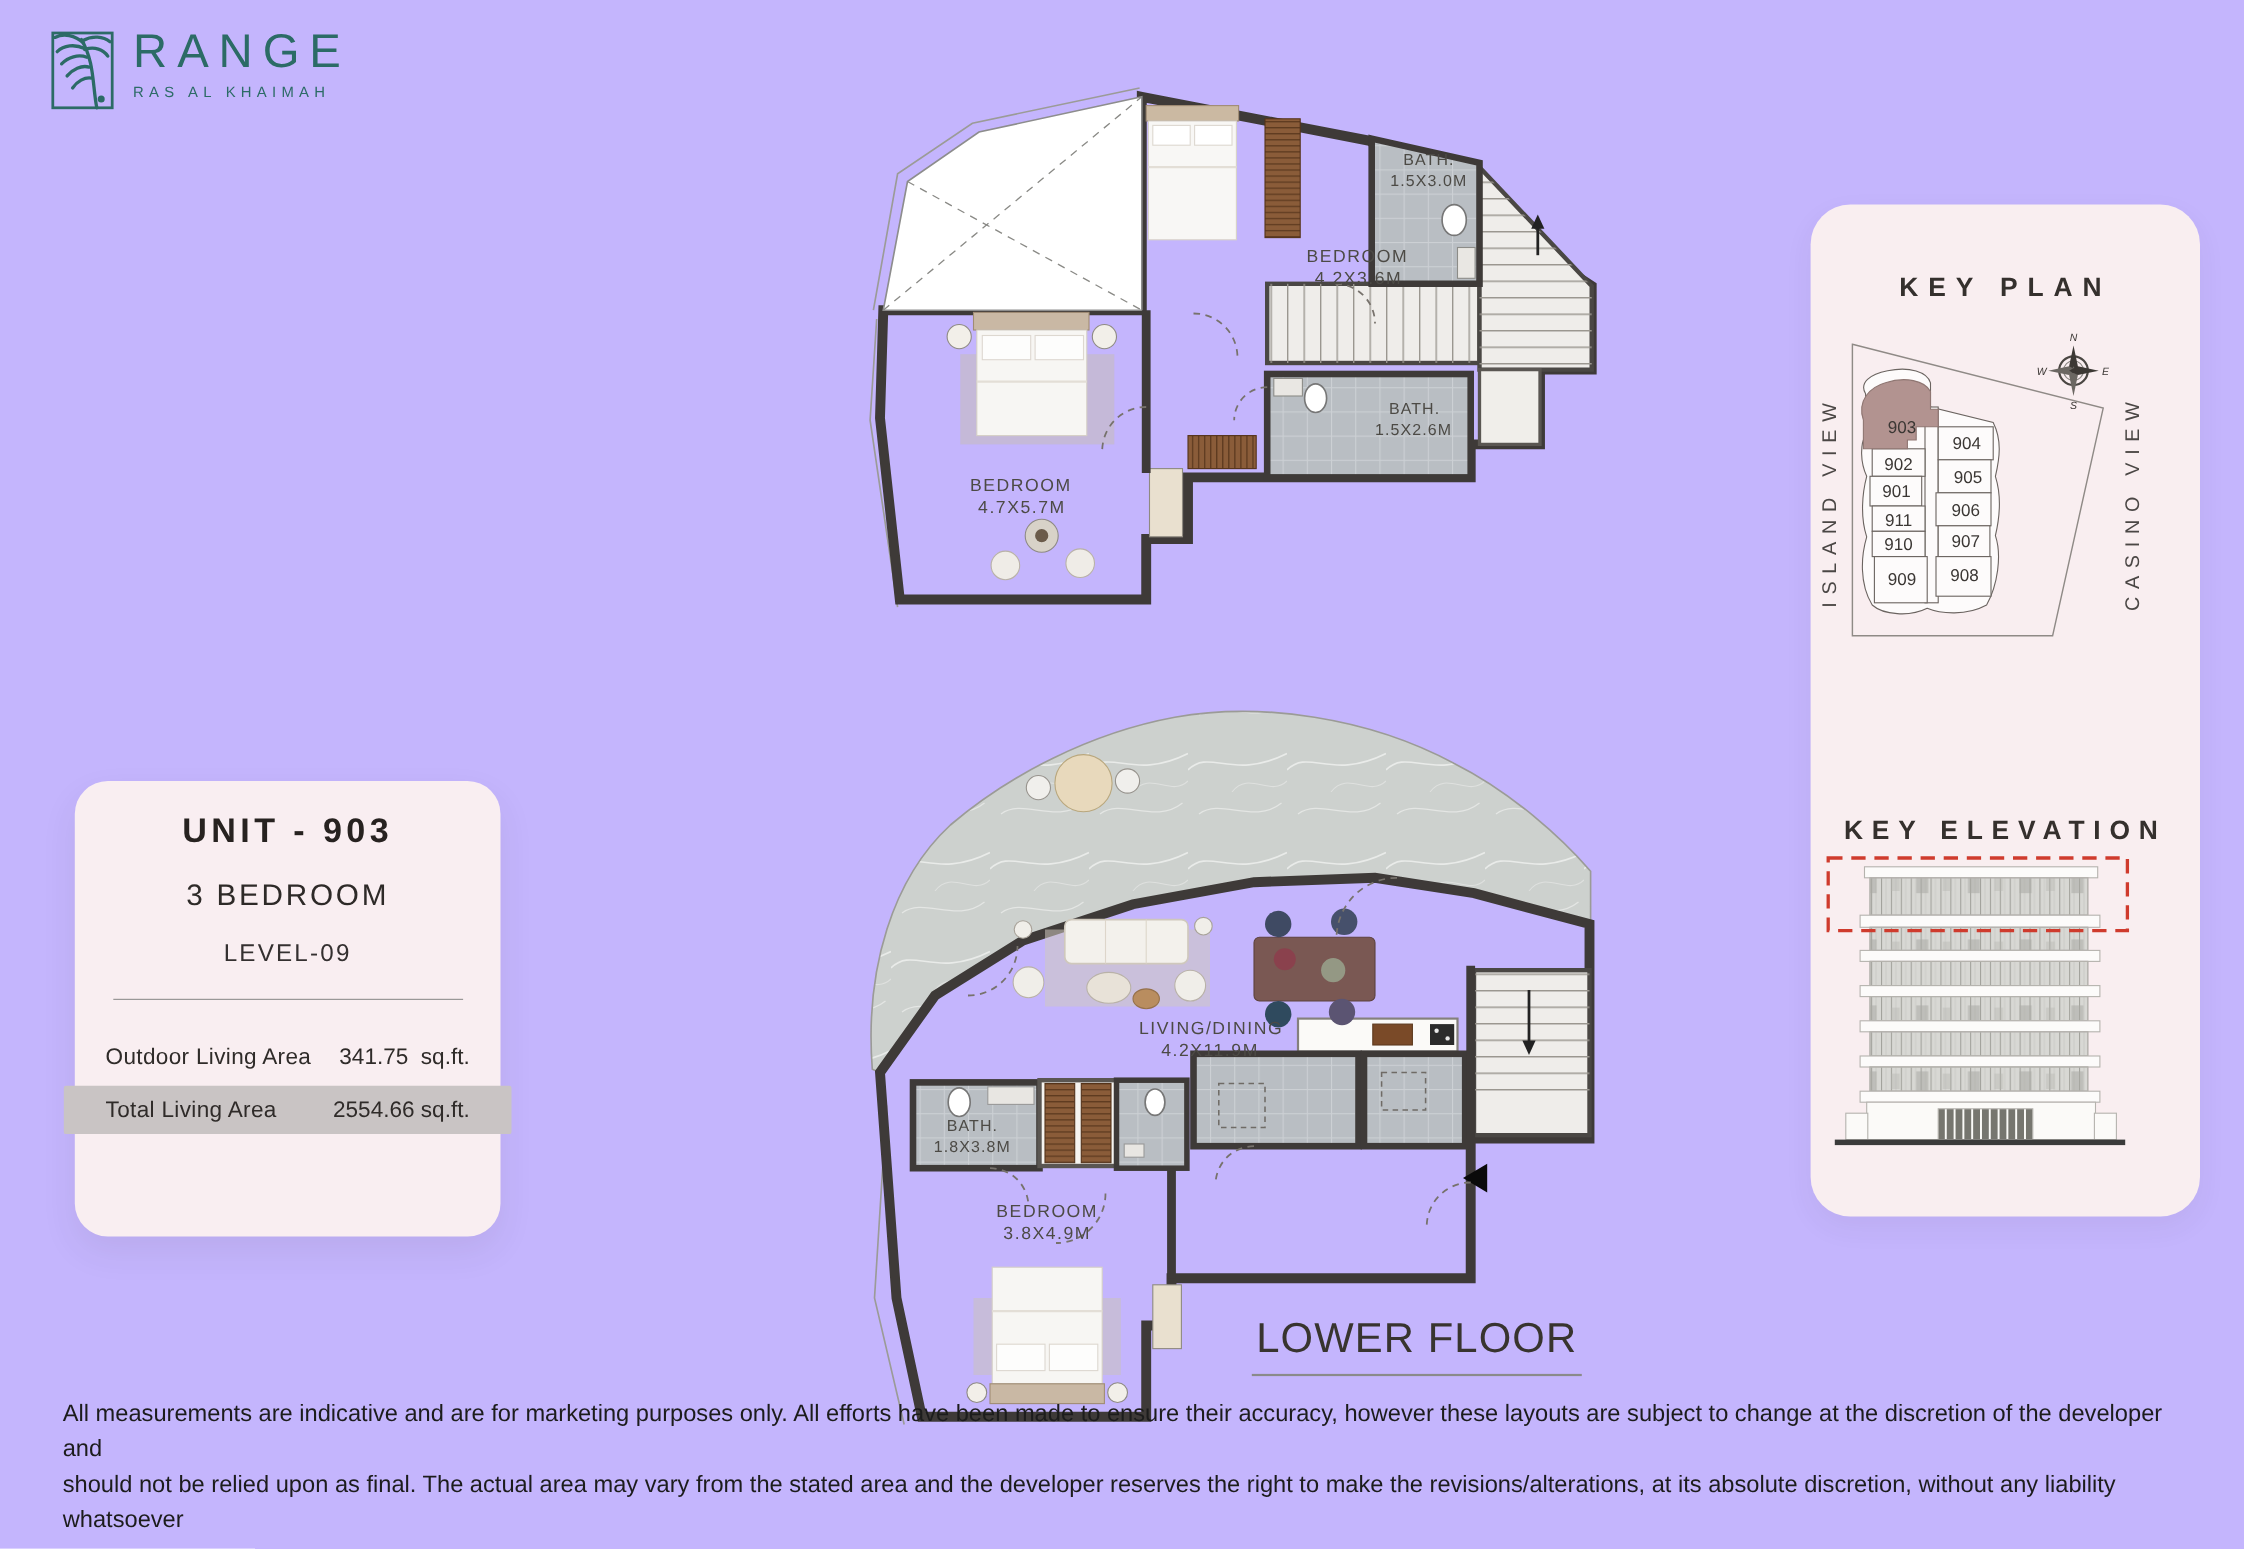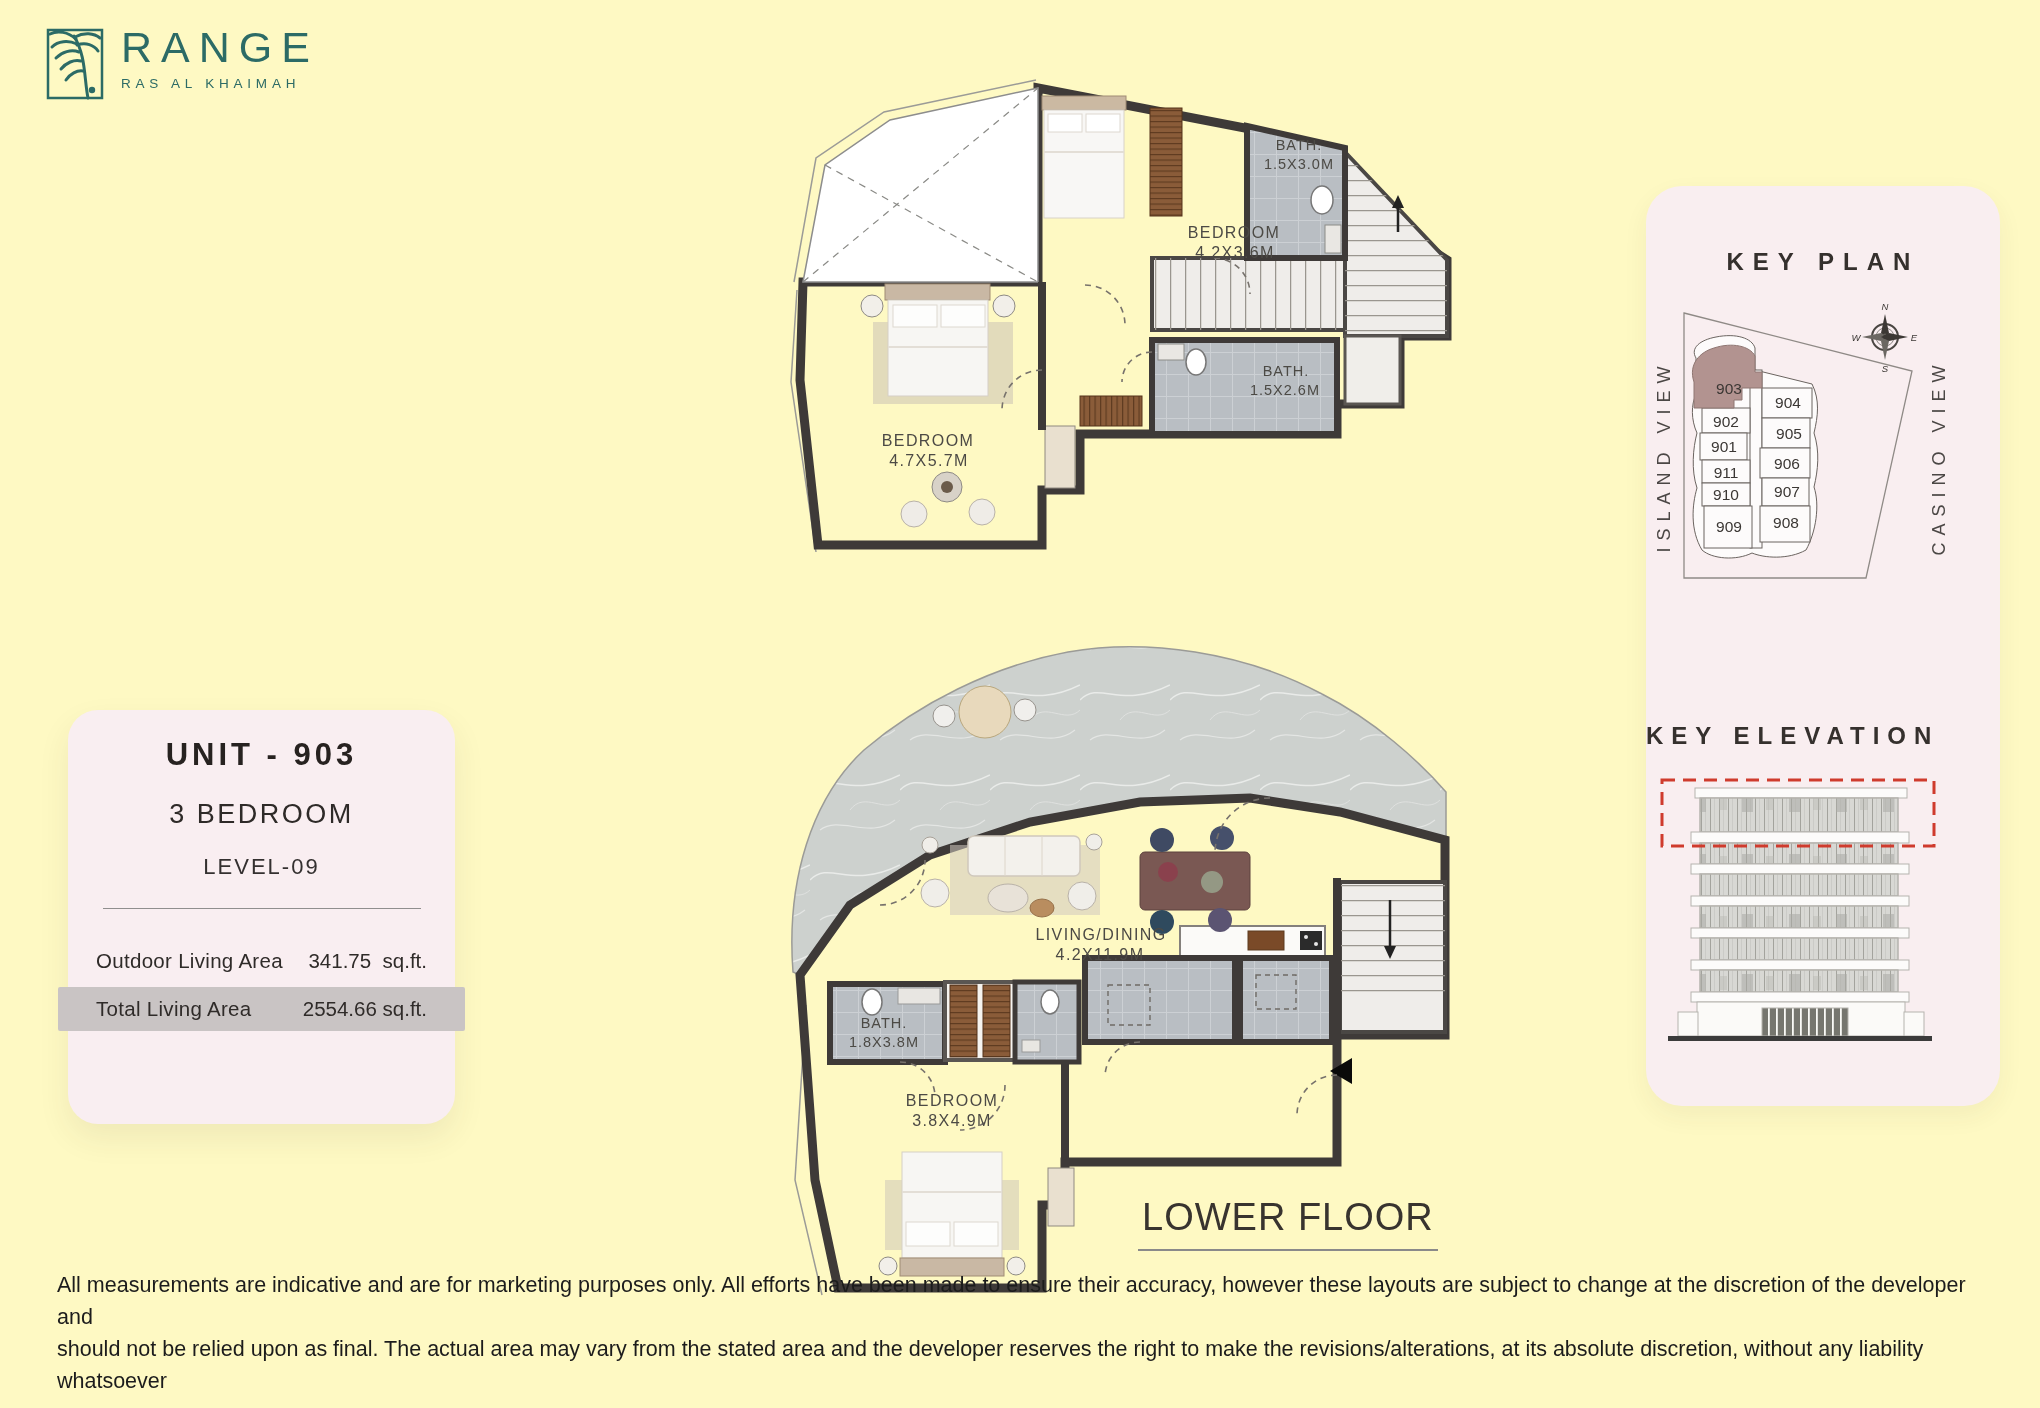--- a/index.html
+++ b/index.html
@@ -1,17 +1,17 @@
 <!DOCTYPE html>
 <html><head>
 <meta charset="utf-8">
 <style>
   html,body{margin:0;padding:0;background:#ffffff;}
   body{font-family:"Liberation Sans",sans-serif;color:#2c2a28;}
-  .page{position:relative;width:2040px;height:1408px;background:#fef9c3;overflow:hidden;}
+  .page{position:relative;width:2040px;height:1408px;background:#c4b5fd;overflow:hidden;}
   .abs{position:absolute;}
 
   
   .logo{left:44px;top:26px;display:flex;gap:15px;align-items:flex-start;}
   .logo-name{font-size:43px;letter-spacing:9px;color:#2c6b66;line-height:1;font-weight:400;}
   .logo-sub{font-size:13.5px;letter-spacing:4.8px;color:#2c6b66;margin-top:7px;}
 
   
   .unit-card{left:68px;top:710px;width:387px;height:414px;background:#f9eef1;border-radius:30px;
              box-shadow:0 14px 32px rgba(70,45,50,.08);text-align:center;}
@@ -28,21 +28,21 @@
 
   
   .floor-caption{font-size:38px;color:#38342f;letter-spacing:1px;white-space:nowrap;}
   .floor-caption span{display:inline-block;padding:0 4px 10px;border-bottom:2.5px solid #8a8a8a;}
 
   
   .key-panel{left:1646px;top:186px;width:354px;height:920px;background:#f9eef0;border-radius:36px;
              box-shadow:0 10px 26px rgba(70,45,50,.06);}
   .kp-title{position:absolute;top:62px;left:0;width:100%;text-align:center;font-size:24px;
             font-weight:bold;letter-spacing:9px;color:#35302d;white-space:nowrap;}
-  .ke-title{position:absolute;top:536px;left:0;width:100%;text-align:left;font-size:24px;
+  .ke-title{position:absolute;top:556px;left:0;width:100%;text-align:center;font-size:24px;
             font-weight:bold;letter-spacing:8px;color:#35302d;white-space:nowrap;}
   .side-view{position:absolute;font-size:18px;letter-spacing:7px;color:#4b4745;white-space:nowrap;
              transform:translate(-50%,-50%) rotate(-90deg);}
 
   
   .disclaimer{left:57px;top:1262px;width:1936px;}
   .disclaimer h4{margin:0;font-size:23px;font-weight:bold;color:#141414;letter-spacing:.2px;}
   .disclaimer p{margin:7px 0 0;font-size:21.5px;line-height:32px;color:#1c1c1c;}
 
   

